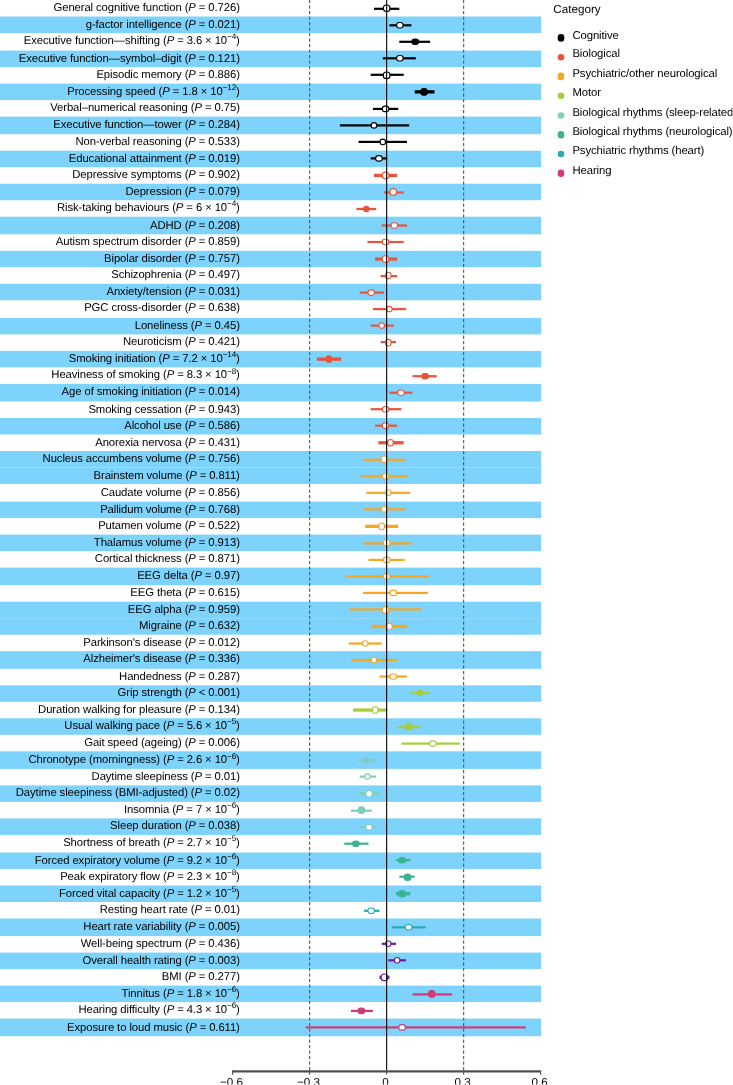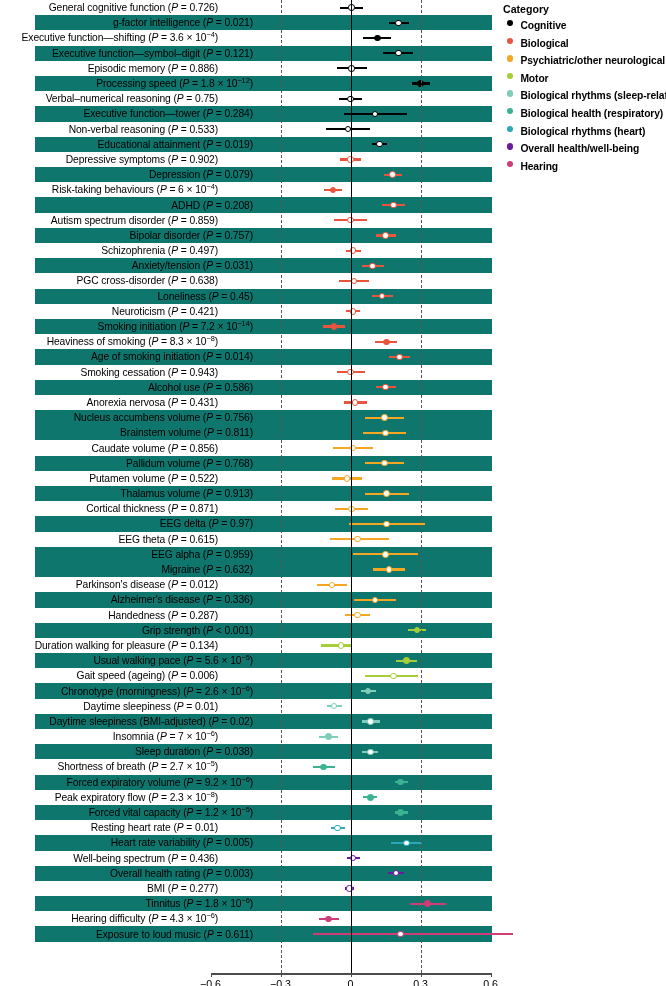--- a/index.html
+++ b/index.html
@@ -15,21 +15,21 @@
   
   .plot-wrap{position:absolute;left:0;top:0;width:666px;height:986px;}
 
   .rows{position:absolute;left:0;top:0;width:492px;}
   .row{
     position:relative;
     height:15.2px;
     display:flex;
     align-items:center;
   }
-  .row.band{background:#0f766e;margin-left:35px;}
+  .row.band{background:#7dd3fc;}
   .row .label{
     width:224px;
     text-align:right;
     padding-right:6px;
     font-size:10.3px;
     line-height:11px;
     white-space:nowrap;
     letter-spacing:-0.1px;
     color:#000;
     box-sizing:border-box;
@@ -81,27 +81,25 @@
   
   .legend{
     position:absolute;
     left:500px;top:3px;
     width:166px;
   }
   .legend-title{
     font-size:10.6px;
     margin:0 0 5px 3px;
     color:#000;
-    font-weight:bold;
   }
   .legend-item{
     display:flex;
-    align-items:flex-start;
+    align-items:flex-end;
     height:17.6px;
-    font-weight:bold;
   }
   .legend-dot{
     width:6.4px;height:6.4px;border-radius:50%;
     margin-left:7px;margin-right:7px;
     flex:0 0 auto;
   }
   .legend-label{
     font-size:10.3px;
     white-space:nowrap;
     letter-spacing:-0.1px;
@@ -589,29 +587,25 @@
         <div class="legend-item">
           <span class="legend-dot" style="background: rgb(166, 206, 57);"></span>
           <span class="legend-label">Motor</span>
         </div>
         <div class="legend-item">
           <span class="legend-dot" style="background: rgb(127, 205, 187);"></span>
           <span class="legend-label">Biological rhythms (sleep-related)</span>
         </div>
         <div class="legend-item">
           <span class="legend-dot" style="background: rgb(59, 179, 146);"></span>
-          <span class="legend-label">Biological health (respiratory)</span>
+          <span class="legend-label">Biological rhythms (neurological)</span>
         </div>
         <div class="legend-item">
           <span class="legend-dot" style="background: rgb(43, 168, 184);"></span>
-          <span class="legend-label">Biological rhythms (heart)</span>
-        </div>
-        <div class="legend-item">
-          <span class="legend-dot" style="background: rgb(106, 27, 154);"></span>
-          <span class="legend-label">Overall health/well-being</span>
+          <span class="legend-label">Psychiatric rhythms (heart)</span>
         </div>
         <div class="legend-item">
           <span class="legend-dot" style="background: rgb(206, 61, 120);"></span>
           <span class="legend-label">Hearing</span>
         </div>
       </div>
   </div>
 
 </div>
 

